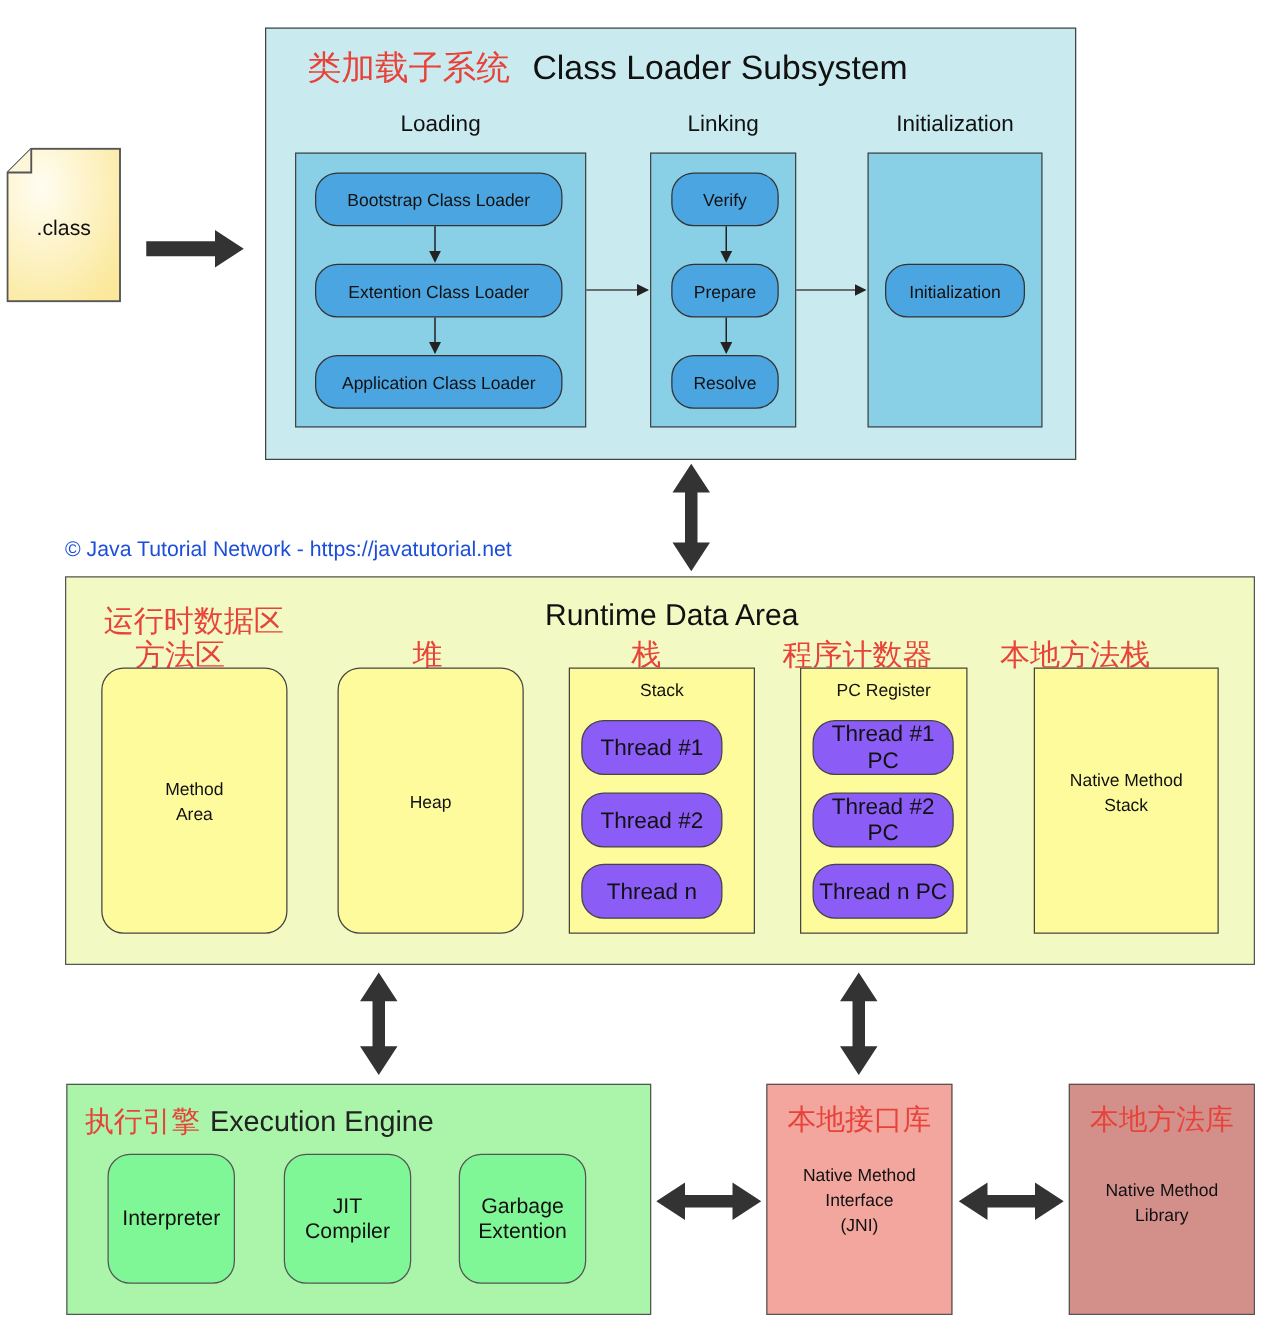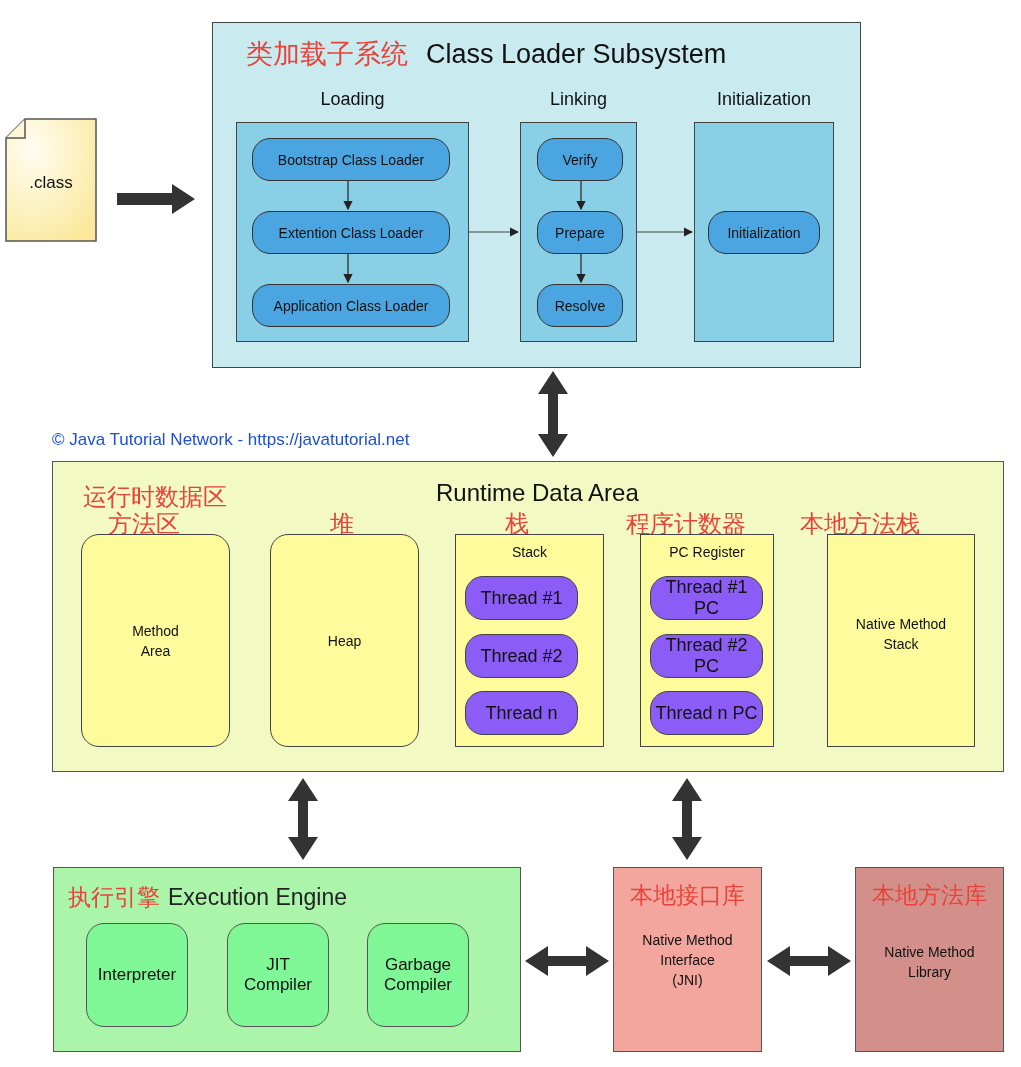--- a/index.html
+++ b/index.html
@@ -134,21 +134,21 @@
 </svg>
 
 <div id="ee" class="abs"></div>
 <div class="abs" style="left:68px;top:882px;font-size:23px;white-space:nowrap;">
   <span class="cn">执行引擎</span><span style="margin-left:8px;color:#222;">Execution Engine</span>
 </div>
 <div class="abs gbox center" style="left:86px;top:923px;width:102px;height:104px;white-space:pre-line;">Interpreter</div>
 <div class="abs gbox center" style="left:227px;top:923px;width:102px;height:104px;white-space:pre-line;">JIT
 Compiler</div>
 <div class="abs gbox center" style="left:367px;top:923px;width:102px;height:104px;white-space:pre-line;">Garbage
-Compiler</div>
+Extention</div>
 
 <svg class="abs" style="left:524px;top:944px;" width="86" height="34">
   <polygon points="1,17 24,2 24,12 62,12 62,2 85,17 62,32 62,22 24,22 24,32" fill="#333"></polygon>
 </svg>
 <svg class="abs" style="left:766px;top:944px;" width="86" height="34">
   <polygon points="1,17 24,2 24,12 62,12 62,2 85,17 62,32 62,22 24,22 24,32" fill="#333"></polygon>
 </svg>
 
 <div id="jni" class="abs"></div>
 <div class="abs cn" style="left:613px;top:880px;width:149px;text-align:center;font-size:23px;white-space:nowrap;">本地接口库</div>

